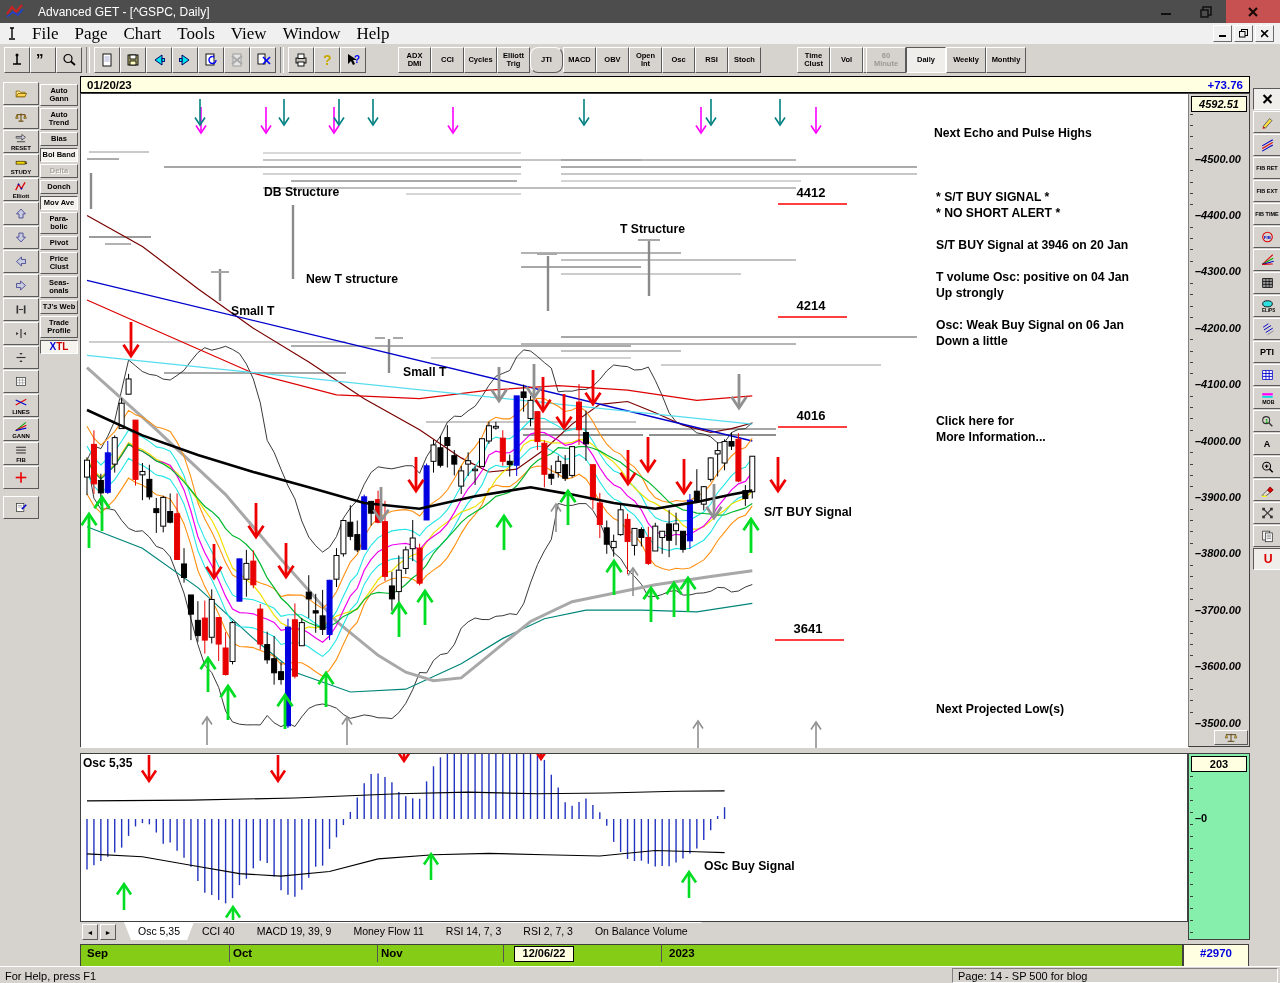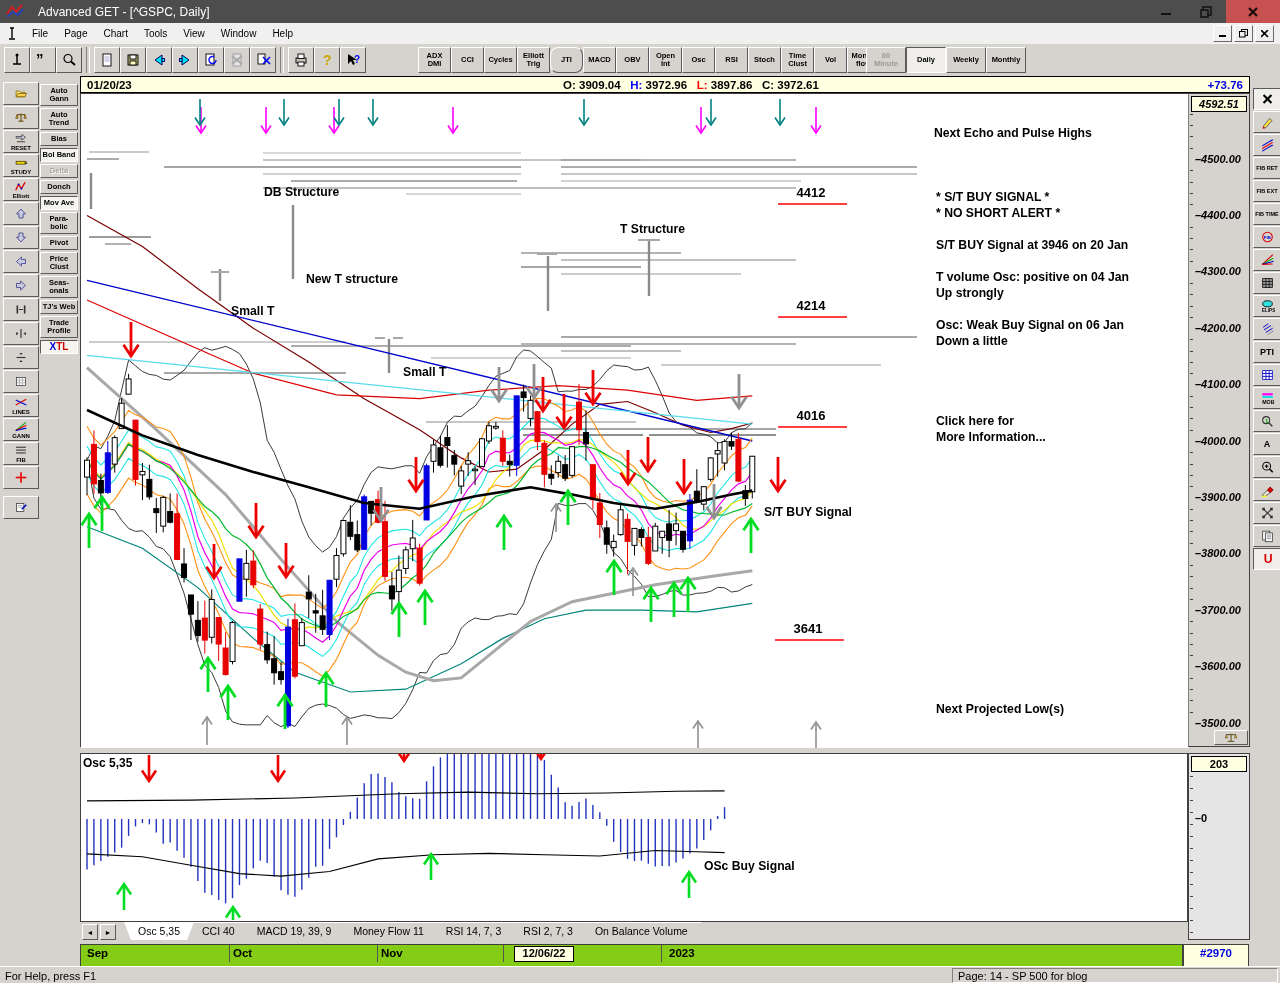--- a/index.html
+++ b/index.html
@@ -6,21 +6,21 @@
   #app{position:relative;width:1280px;height:983px;background:#d6d3ce;overflow:hidden;
        font-family:"Liberation Sans",sans-serif;-webkit-font-smoothing:none;}
   .abs{position:absolute;}
   
   #titlebar{left:0;top:0;width:1280px;height:23px;background:#4d4d4d;display:flex;align-items:center;}
   #titlebar .ttl{color:#fff;font-size:12px;margin-left:6px;}
   .cap-btn{width:40px;height:23px;display:flex;align-items:center;justify-content:center;}
   .cap-btn.close{width:54px;background:#c75050;}
   
   #menubar{left:0;top:23px;width:1280px;height:21px;background:#f0f0f0;display:flex;align-items:center;border-bottom:1px solid #d9d6d2;}
-  .menu-item{font-size:10px;color:#000;padding:2px 8px;cursor:default;}
+  .menu-item{font-size:17px;color:#000;padding:2px 8px;cursor:default;font-family:Liberation Serif, serif;}
   .mdi-btn{width:17px;height:15px;background:#f0f0f0;border:1px solid;border-color:#fff #6a6a6a #6a6a6a #fff;
     font-size:9px;display:flex;align-items:center;justify-content:center;margin-left:2px;font-weight:bold;}
   
   #toolbar{left:0;top:44px;width:1280px;height:32px;background:#d6d3ce;}
   .tbtn{background:#d6d3ce;border:1px solid;border-color:#fff #5a5a5a #5a5a5a #fff;display:flex;align-items:center;justify-content:center;}
   .tbtn.pressed{border-color:#5a5a5a #fff #fff #5a5a5a;background:#efeeea;}
   .tbtn.disabled{color:#9a9a93;}
   .qbtn{width:24px;height:24px;}
   .ind-btn{height:24px;min-width:27px;padding:0 2px;font-size:7.5px;font-weight:bold;text-align:center;line-height:8px;color:#000;}
   .sep{width:2px;height:26px;border-left:1px solid #808080;border-right:1px solid #fff;margin:0 4px;}
@@ -40,21 +40,21 @@
   
   #chart-wrap{left:80px;top:93px;width:1108px;height:654px;background:#fff;border-left:1px solid #404040;border-top:1px solid #404040;box-sizing:border-box;}
   #yaxis{left:1188px;top:93px;width:62px;height:654px;background:#d6d3ce;border:1px solid #404040;border-left:1px solid #808080;box-sizing:border-box;font-weight:bold;font-style:italic;}
   .ybox{position:absolute;left:2px;top:2px;width:54px;height:14px;background:#ffffe1;border:1px solid #000;
         font-size:11px;text-align:center;line-height:14px;}
   .ytick{position:absolute;font-size:11px;left:6px;width:50px;}
   .minor{position:absolute;left:1px;width:3px;height:1px;background:#404040;}
   
   #osc-wrap{left:80px;top:753px;width:1108px;height:168px;background:#fff;border:1px solid #404040;border-bottom:none;box-sizing:border-box;}
   #osc-label{left:83px;top:756px;font-size:12px;font-weight:bold;}
-  #oscaxis{left:1188px;top:753px;width:62px;height:187px;background:#e5e5e5;border:1px solid #404040;box-sizing:border-box;font-weight:bold;}
+  #oscaxis{left:1188px;top:753px;width:62px;height:187px;background:#86efac;border:1px solid #404040;box-sizing:border-box;font-weight:bold;}
   
   #tabsbar{left:80px;top:921px;width:1108px;height:19px;background:#d6d3ce;border-top:1px solid #404040;box-sizing:border-box;display:flex;align-items:flex-start;}
   .tabscroll{width:14px;height:14px;margin:2px 0 0 2px;font-size:7px;}
   .tab{height:17px;margin-left:-6px;padding:0 14px;font-size:10.5px;line-height:17px;background:#d6d3ce;color:#000;
        clip-path:polygon(0 0,100% 0,calc(100% - 7px) 100%,7px 100%);border-top:1px solid #fff;}
   .tab.active{background:#fff;font-weight:normal;z-index:3;position:relative;}
   
   #timeline{left:80px;top:944px;width:1103px;height:32px;background:#84cc16;border:1px solid #404040;box-sizing:border-box;}
   .tl-label{position:absolute;top:2px;font-size:11.5px;font-weight:bold;}
   .tl-sep{position:absolute;top:0;width:1px;height:17px;background:#555;}
@@ -215,52 +215,46 @@
             <text x="4" y="13" fill="#c8a800" font-size="14" font-weight="bold">?</text>
           </svg>
         </div>
         <div class="tbtn qbtn">
           <svg viewBox="0 0 16 16" width="16" height="16">
             <path d="M3 2 L3 12 L6 9 L8 13 L10 12 L8 8 L12 8 Z" fill="#000" stroke="none" stroke-width="1"></path>
             <text x="9" y="11" fill="#00f" font-size="10" font-weight="bold">?</text>
           </svg>
         </div>
       </div>
-  <div id="indicator-buttons" style="position:absolute;left:418px;top:3px;display:flex;">
+  <div id="indicator-buttons" style="position:absolute;left:398px;top:3px;display:flex;">
         <div class="tbtn ind-btn" style="width: 27px;">ADX DMI</div>
         <div class="tbtn ind-btn" style="width: 27px;">CCI</div>
         <div class="tbtn ind-btn" style="width: 27px;">Cycles</div>
         <div class="tbtn ind-btn" style="width: 27px;">Elliott Trig</div>
         <div class="tbtn ind-btn" style="width: 27px; border-radius: 8px;">JTI</div>
         <div class="tbtn ind-btn" style="width: 27px;">MACD</div>
         <div class="tbtn ind-btn" style="width: 27px;">OBV</div>
         <div class="tbtn ind-btn" style="width: 27px;">Open Int</div>
         <div class="tbtn ind-btn" style="width: 27px;">Osc</div>
         <div class="tbtn ind-btn" style="width: 27px;">RSI</div>
         <div class="tbtn ind-btn" style="width: 27px;">Stoch</div>
-        <div class="tbtn ind-btn" style="width: 27px;">Time Clust</div>
+        <div class="tbtn ind-btn" style="width: 27px; margin-left: 36px;">Time Clust</div>
         <div class="tbtn ind-btn" style="width: 27px;">Vol</div>
         <div class="tbtn ind-btn" style="width: 27px;">Money flow</div>
       </div>
   <div id="period-buttons" style="position:absolute;left:866px;top:3px;display:flex;">
         <div class="tbtn ind-btn disabled" style="width: 34px;">60 Minute</div>
         <div class="tbtn ind-btn pressed" style="width: 34px;">Daily</div>
         <div class="tbtn ind-btn" style="width: 34px;">Weekly</div>
         <div class="tbtn ind-btn" style="width: 34px;">Monthly</div>
       </div>
 </div>
 
 <div class="abs" id="pricebar">
   <span style="margin-left:6px;">01/20/23</span>
-  <span class="mid">
-    <span class="lblO">O:</span> <span>3909.04</span>&nbsp;&nbsp;
-    <span class="lblH">H:</span> <span>3972.96</span>&nbsp;&nbsp;
-    <span class="lblL">L:</span> <span>3897.86</span>&nbsp;&nbsp;
-    <span class="lblC">C:</span> <span>3972.61</span>
-  </span>
   <span class="chg">+73.76</span>
 </div>
 
 <div class="abs" id="left-icons" style="left:3px;top:82px;">
       <div class="tbtn ibtn">
         <svg viewBox="0 0 16 16" width="14" height="13">
           <path d="M2 12 V5 H6 L7.5 6.5 H13 V12 Z" fill="#ffe680" stroke="#806000" stroke-width="1"></path>
           <path d="M2 12 L4.5 8 H15 L12.5 12 Z" fill="#ffd24d" stroke="#806000" stroke-width="1"></path>
         </svg>
       </div>

